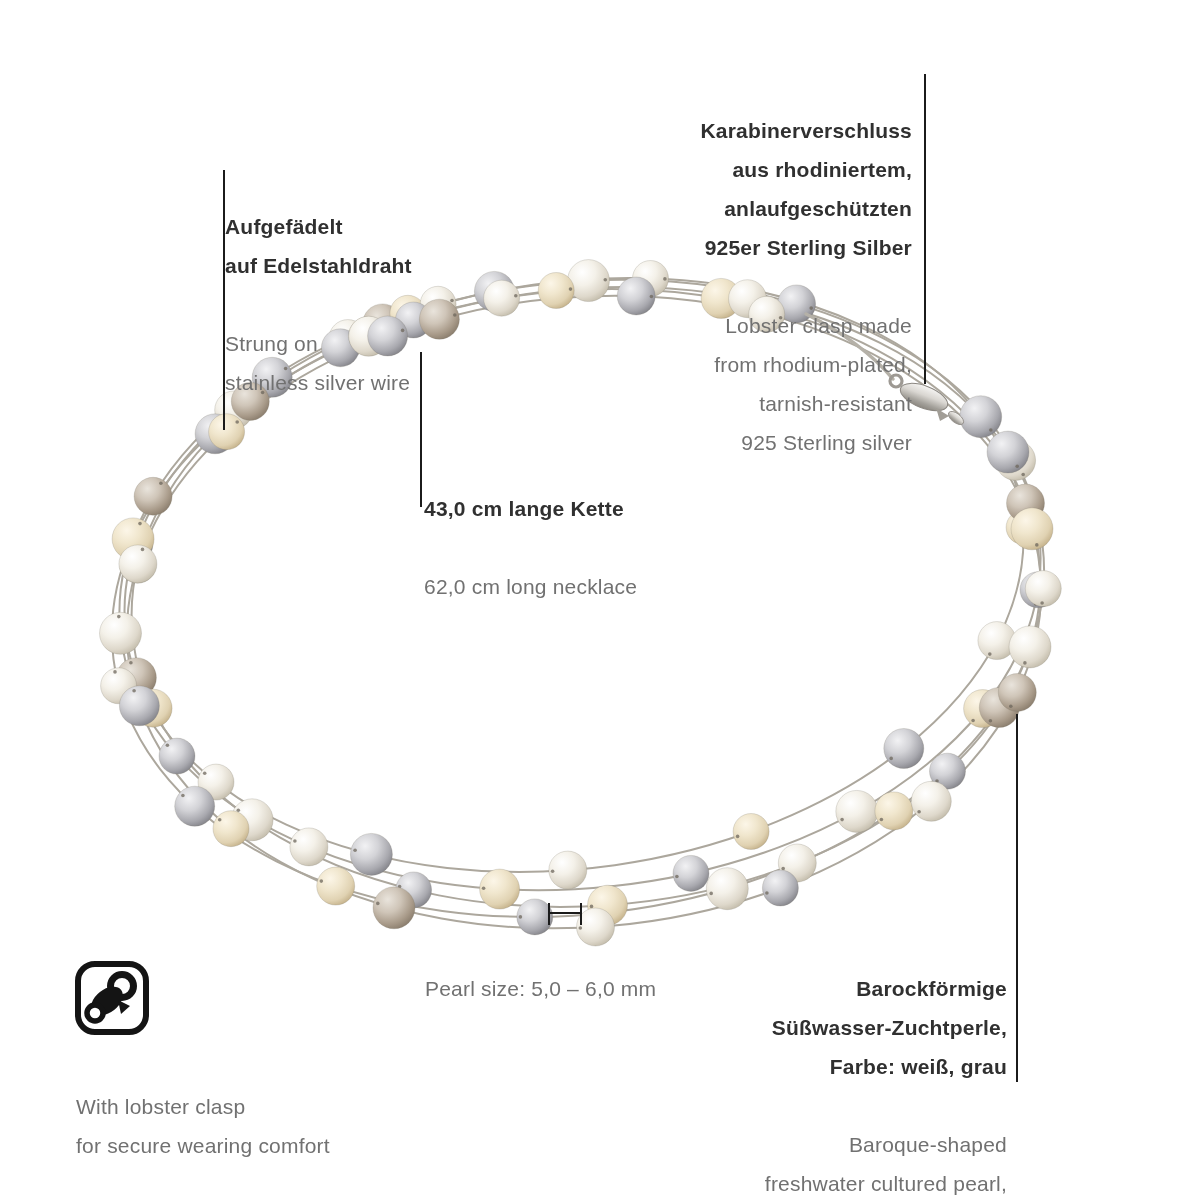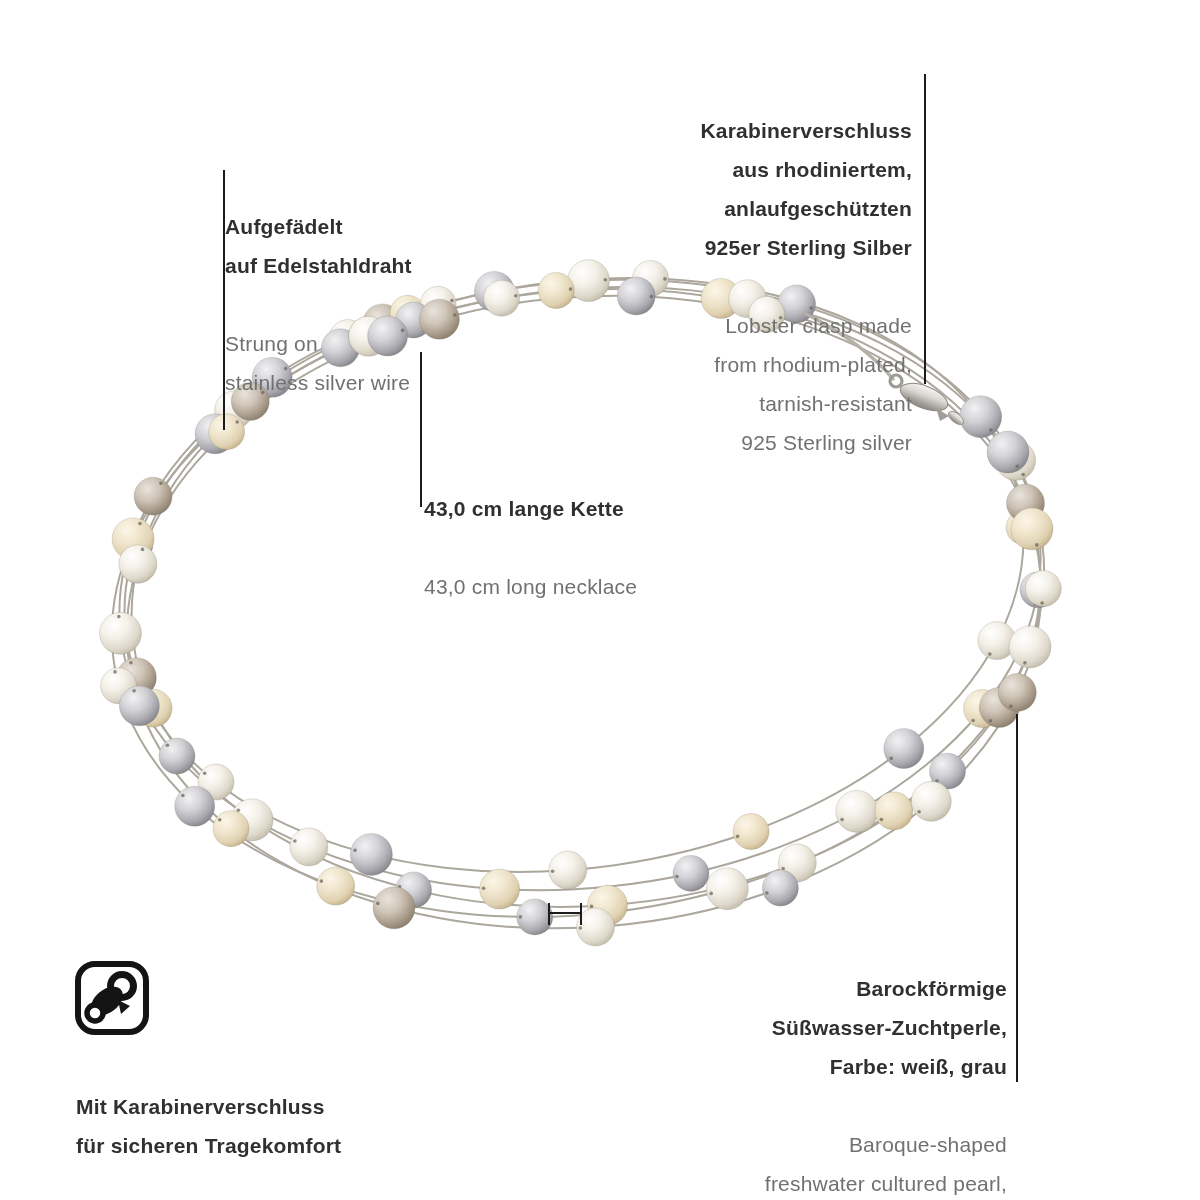--- a/index.html
+++ b/index.html
@@ -242,24 +242,25 @@
 anlaufgeschützten
 925er Sterling Silber</div>
     <div class="en">Lobster clasp made
 from rhodium-plated,
 tarnish-resistant
 925 Sterling silver</div>
   </div>
 
   <div class="note" style="left:424px;top:450px;">
     <div class="de">43,0 cm lange Kette</div>
-    <div class="en">43,0 cm long necklace</div>
+    <div class="en">62,0 cm long necklace</div>
   </div>
 
   <div class="note" style="left:425px;top:930px;">
+    <div class="en">Pearl size: 5,0 – 6,0 mm</div>
   </div>
 
   <div class="note right" style="right:193px;top:930px;">
     <div class="de">Barockförmige
 Süßwasser-Zuchtperle,
 Farbe: weiß, grau</div>
     <div class="en">Baroque-shaped
 freshwater cultured pearl,
 color: white, grey</div>
   </div>
@@ -268,19 +269,17 @@
     <svg width="76" height="76" viewBox="0 0 76 76">
       <rect x="4" y="4" width="68" height="68" rx="17" fill="none" style="stroke:var(--icon,#141414)" stroke-width="6"></rect>
       <circle cx="48" cy="26" r="11.5" fill="#ffffff" style="stroke:var(--icon,#141414)" stroke-width="7"></circle>
       <ellipse cx="33" cy="41" rx="18" ry="11.5" style="fill:var(--icon,#141414)" transform="rotate(-38 33 41)"></ellipse>
       <path d="M44 40 l 12 6 -9 8 z" style="fill:var(--icon,#141414)"></path>
       <circle cx="21" cy="53" r="8" fill="#ffffff" style="stroke:var(--icon,#141414)" stroke-width="5.5"></circle>
     </svg>
   </div>
 
   <div class="note" style="left:76px;top:1048px;">
-    <div class="de">Mit Karabinerverschluss
-für sicheren Tragekomfort</div>
     <div class="en">With lobster clasp
 for secure wearing comfort</div>
   </div>
 
 </div>
 
 </body></html>

